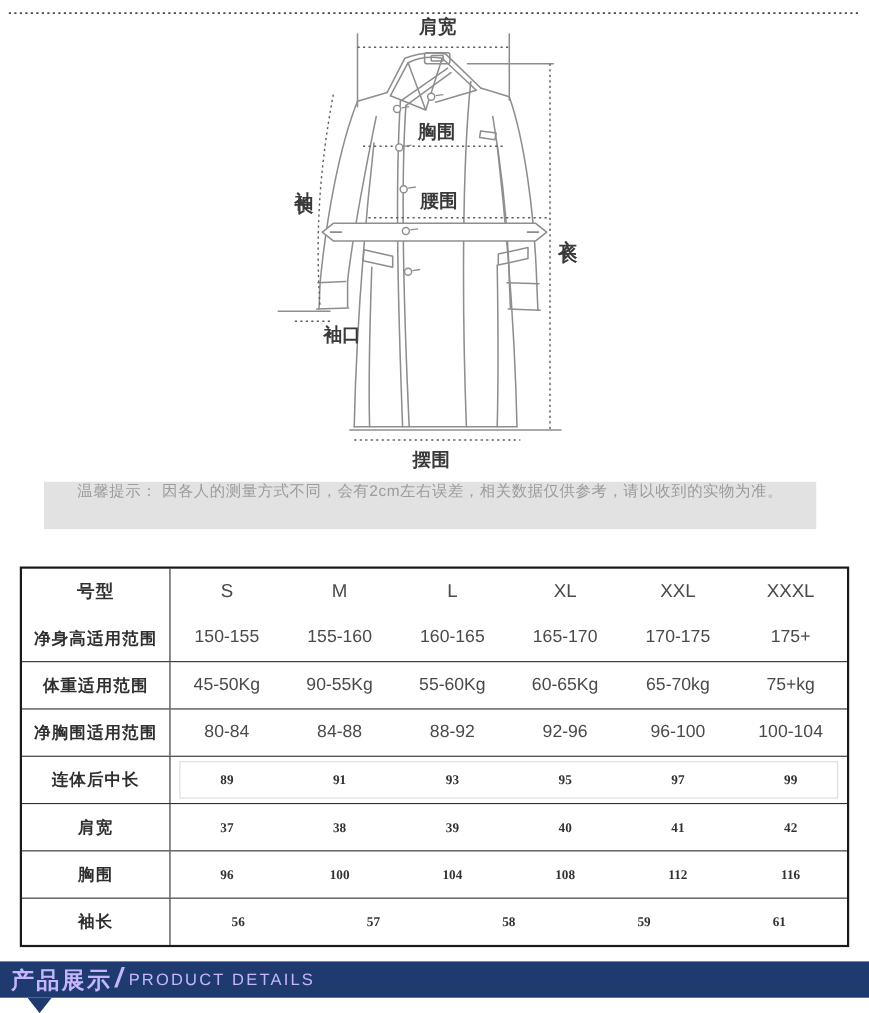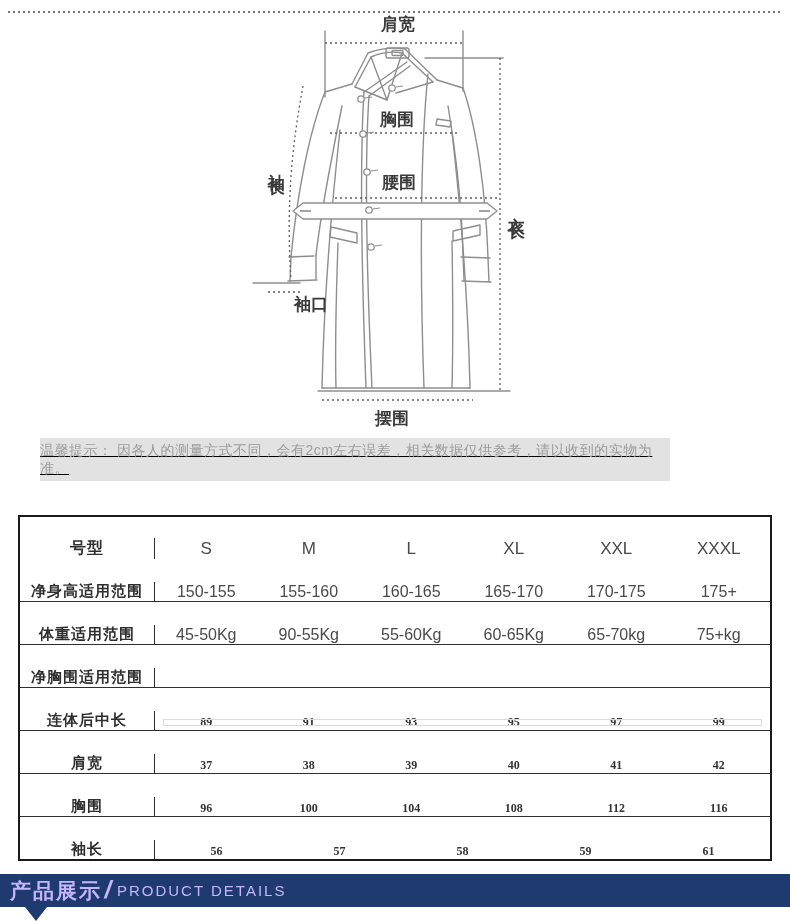--- a/index.html
+++ b/index.html
@@ -13,27 +13,27 @@
   .v-label{writing-mode:vertical-rl;text-orientation:upright;letter-spacing:4px;}
   .lb-shoulder{left:381px;top:16px;}
   .lb-chest{left:380px;top:111px;}
   .lb-waist{left:382px;top:174px;}
   .lb-sleeve{left:266px;top:160px;}
   .lb-cuff{left:294px;top:296px;}
   .lb-length{left:506px;top:204px;}
   .lb-hem{left:375px;top:410px;}
 
   
-  .notice{position:absolute;left:40px;top:438px;width:630px;height:43px;background:#e2e2e2;
-          display:flex;align-items:center;justify-content:center;text-decoration:underline;}
+  .notice{position:absolute;left:40px;top:438px;width:702px;height:43px;background:#e2e2e2;
+          display:flex;justify-content:center;}
   .notice span{font-size:14px;color:#9c9c9c;letter-spacing:0.5px;}
 
   
   .size-table{position:absolute;left:18px;top:515px;width:750px;border:2px solid #1a1a1a;background:#fff;}
-  .trow{display:flex;height:42px;border-top:1px solid #2e2e2e;align-items:flex-end;}
+  .trow{display:flex;height:42px;border-top:1px solid #2e2e2e;}
   .trow:first-child{border-top:none;}
   .cell{display:flex;align-items:center;justify-content:center;}
   .rlabel{width:134px;border-right:1px solid #2e2e2e;font-weight:700;font-size:15px;color:#2f2f2f;
           letter-spacing:1px;flex:none;}
   .thead .rlabel{font-size:16px;}
   .vals{flex:1;display:flex;position:relative;}
   .vals .cell{flex:1;}
   .vals.head .cell{font-size:17px;color:#4a4a4a;}
   .vals.range .cell{font-size:16px;color:#4a4a4a;}
   .vals.number .cell{font-family:"Liberation Serif","DejaVu Serif",serif;font-size:12px;font-weight:600;color:#333;}
@@ -178,20 +178,28 @@
             <div class="cell">45-50Kg</div>
             <div class="cell">90-55Kg</div>
             <div class="cell">55-60Kg</div>
             <div class="cell">60-65Kg</div>
             <div class="cell">65-70kg</div>
             <div class="cell">75+kg</div>
           </div>
         </div>
         <div class="trow">
           <div class="cell rlabel">净胸围适用范围</div>
+          <div class="vals range">
+            <div class="cell">80-84</div>
+            <div class="cell">84-88</div>
+            <div class="cell">88-92</div>
+            <div class="cell">92-96</div>
+            <div class="cell">96-100</div>
+            <div class="cell">100-104</div>
+          </div>
         </div>
         <div class="trow">
           <div class="cell rlabel">连体后中长</div>
           <div class="vals number boxed">
             <div class="cell">89</div>
             <div class="cell">91</div>
             <div class="cell">93</div>
             <div class="cell">95</div>
             <div class="cell">97</div>
             <div class="cell">99</div>

